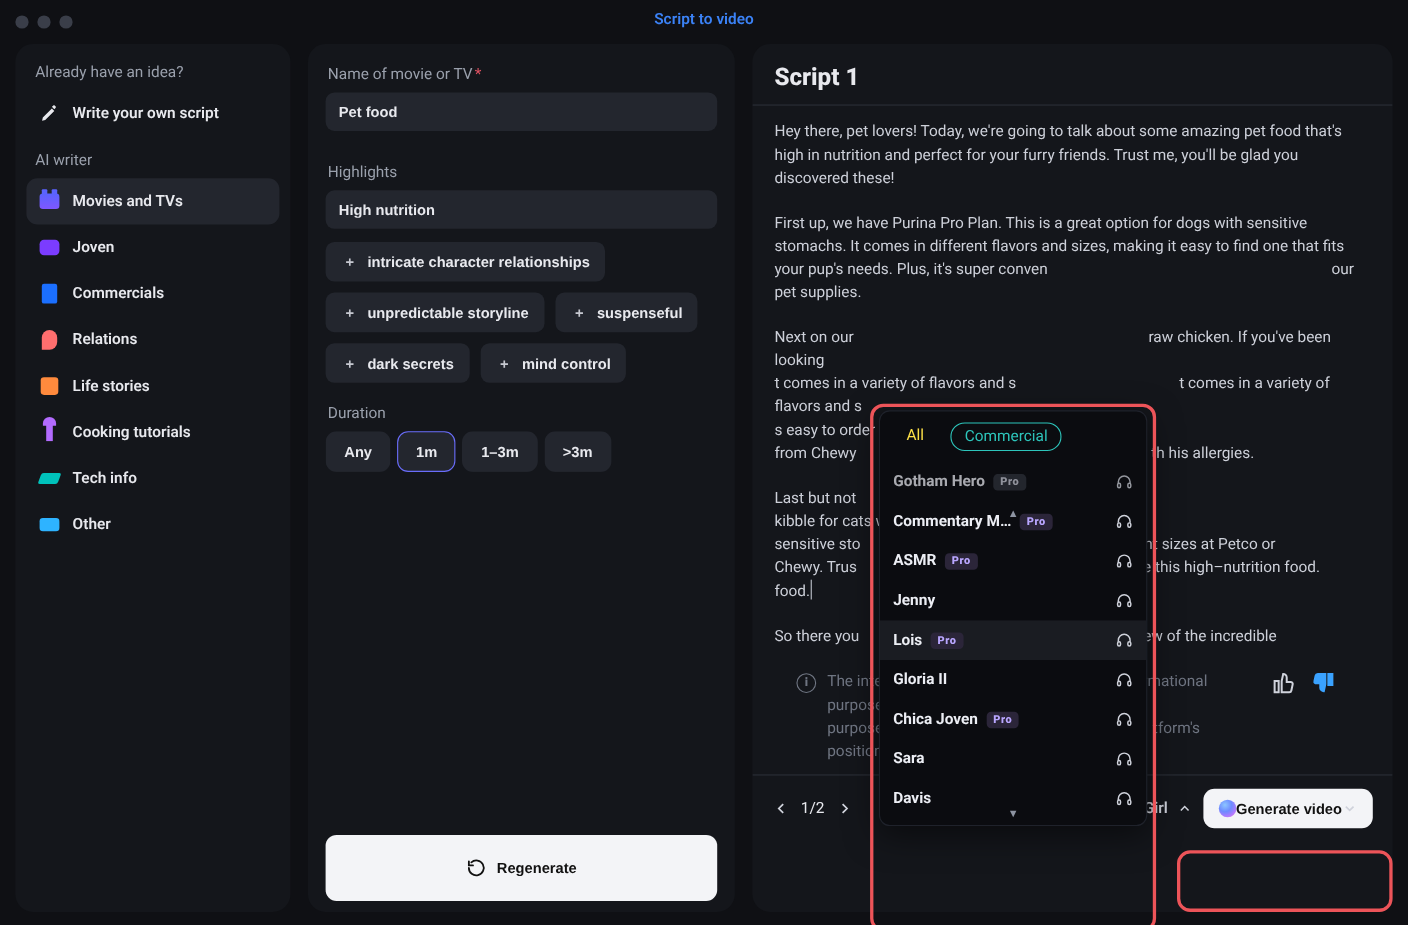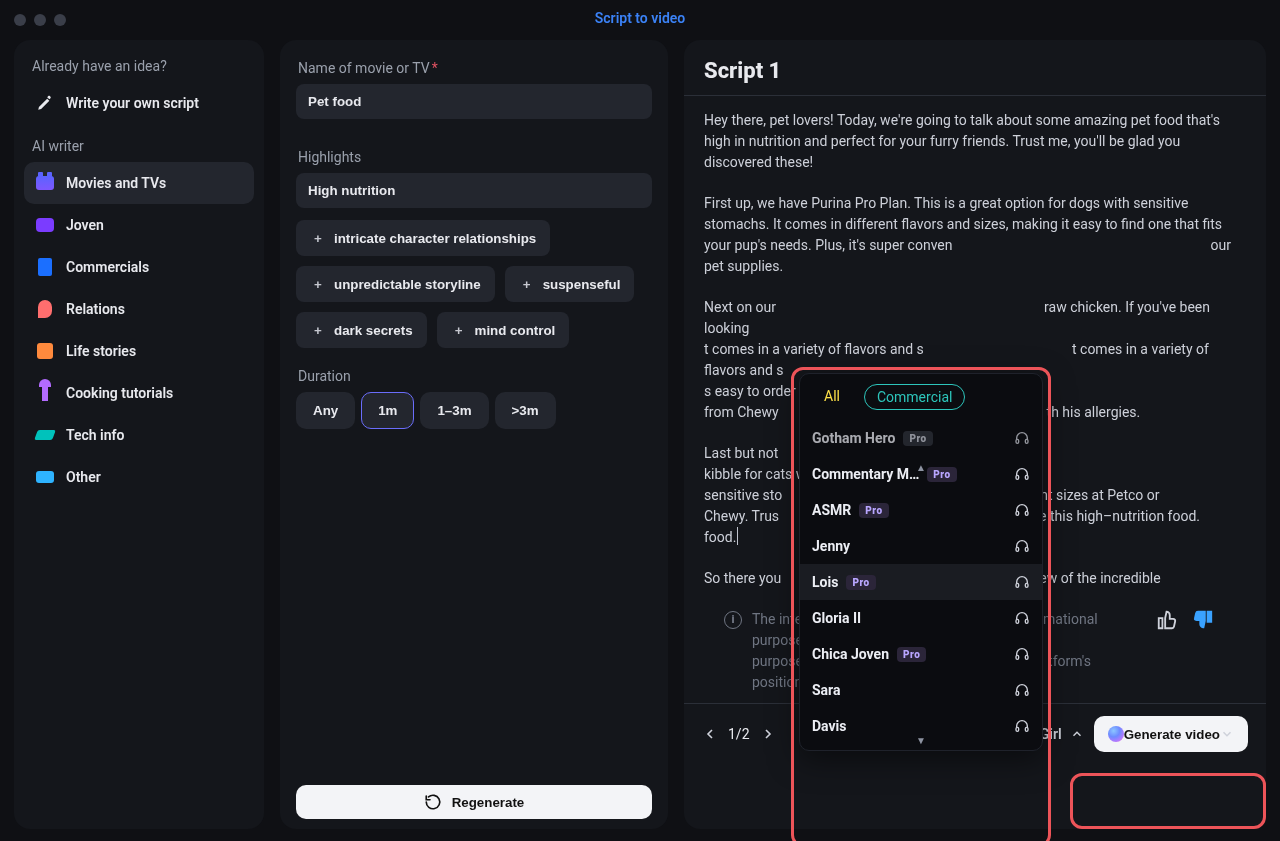--- a/index.html
+++ b/index.html
@@ -36,21 +36,21 @@
   .middle{flex:0 0 388px;background:var(--bg-1);border-radius:16px;padding:16px 16px 10px 16px;display:flex;flex-direction:column;}
   .label{color:var(--text-muted);margin:4px 0 8px 2px}
   .req{color:#e05262;margin-left:2px}
   .input{background:var(--bg-3);border:none;border-radius:8px;padding:10px 12px;color:var(--text);font-weight:600;width:100%}
   .chips{display:flex;flex-wrap:wrap;gap:10px;margin-bottom:10px}
   .chip{background:var(--bg-3);border:none;border-radius:8px;padding:10px 14px;color:var(--text);font-weight:700;display:flex;align-items:center;gap:8px}
   .chip .pls{display:inline-flex;width:16px;height:16px;border-radius:4px;justify-content:center;align-items:center;color:#c6c8d0;font-weight:900}
   .seg{display:flex;gap:6px}
   .seg .sbtn{background:var(--bg-3);border:1px solid transparent;border-radius:10px;padding:10px 16px;font-weight:700;color:var(--text)}
   .seg .sbtn.active{border-color:var(--accent);color:var(--text)}
-  .regen{margin-top:auto;background:var(--white);color:#111;border:none;border-radius:10px;padding:8px 14px;font-weight:700;display:flex;align-items:center;justify-content:center;gap:10px}
+  .regen{margin-top:auto;background:var(--white);color:#111;border:none;border-radius:10px;padding:21px 14px;font-weight:700;display:flex;align-items:center;justify-content:center;gap:10px}
   .regen svg{stroke:#111}
   .right{flex:1;background:var(--bg-1);border-radius:16px;padding:18px 0 0 0;display:flex;flex-direction:column;position:relative;overflow:hidden}
   .right .hdr{padding:0 20px 12px 20px;border-bottom:1px solid var(--border)}
   .right .hdr h2{margin:0;font-size:22px;font-weight:800}
   .script-body{padding:14px 20px 0 20px;color:#cdd0d9;line-height:1.5;overflow:hidden}
   .script-body p{margin:0 0 20px 0}
   .cursor{display:inline-block;width:1px;height:18px;background:#bfc2cc;vertical-align:-3px;margin-left:1px}
   .info-row{display:flex;gap:10px;align-items:flex-start;color:var(--text-dim);padding:0 20px}
   .info-row .txt{max-width:380px}
   .like-row{margin-left:auto;display:flex;gap:14px;align-items:center;padding-right:12px}

